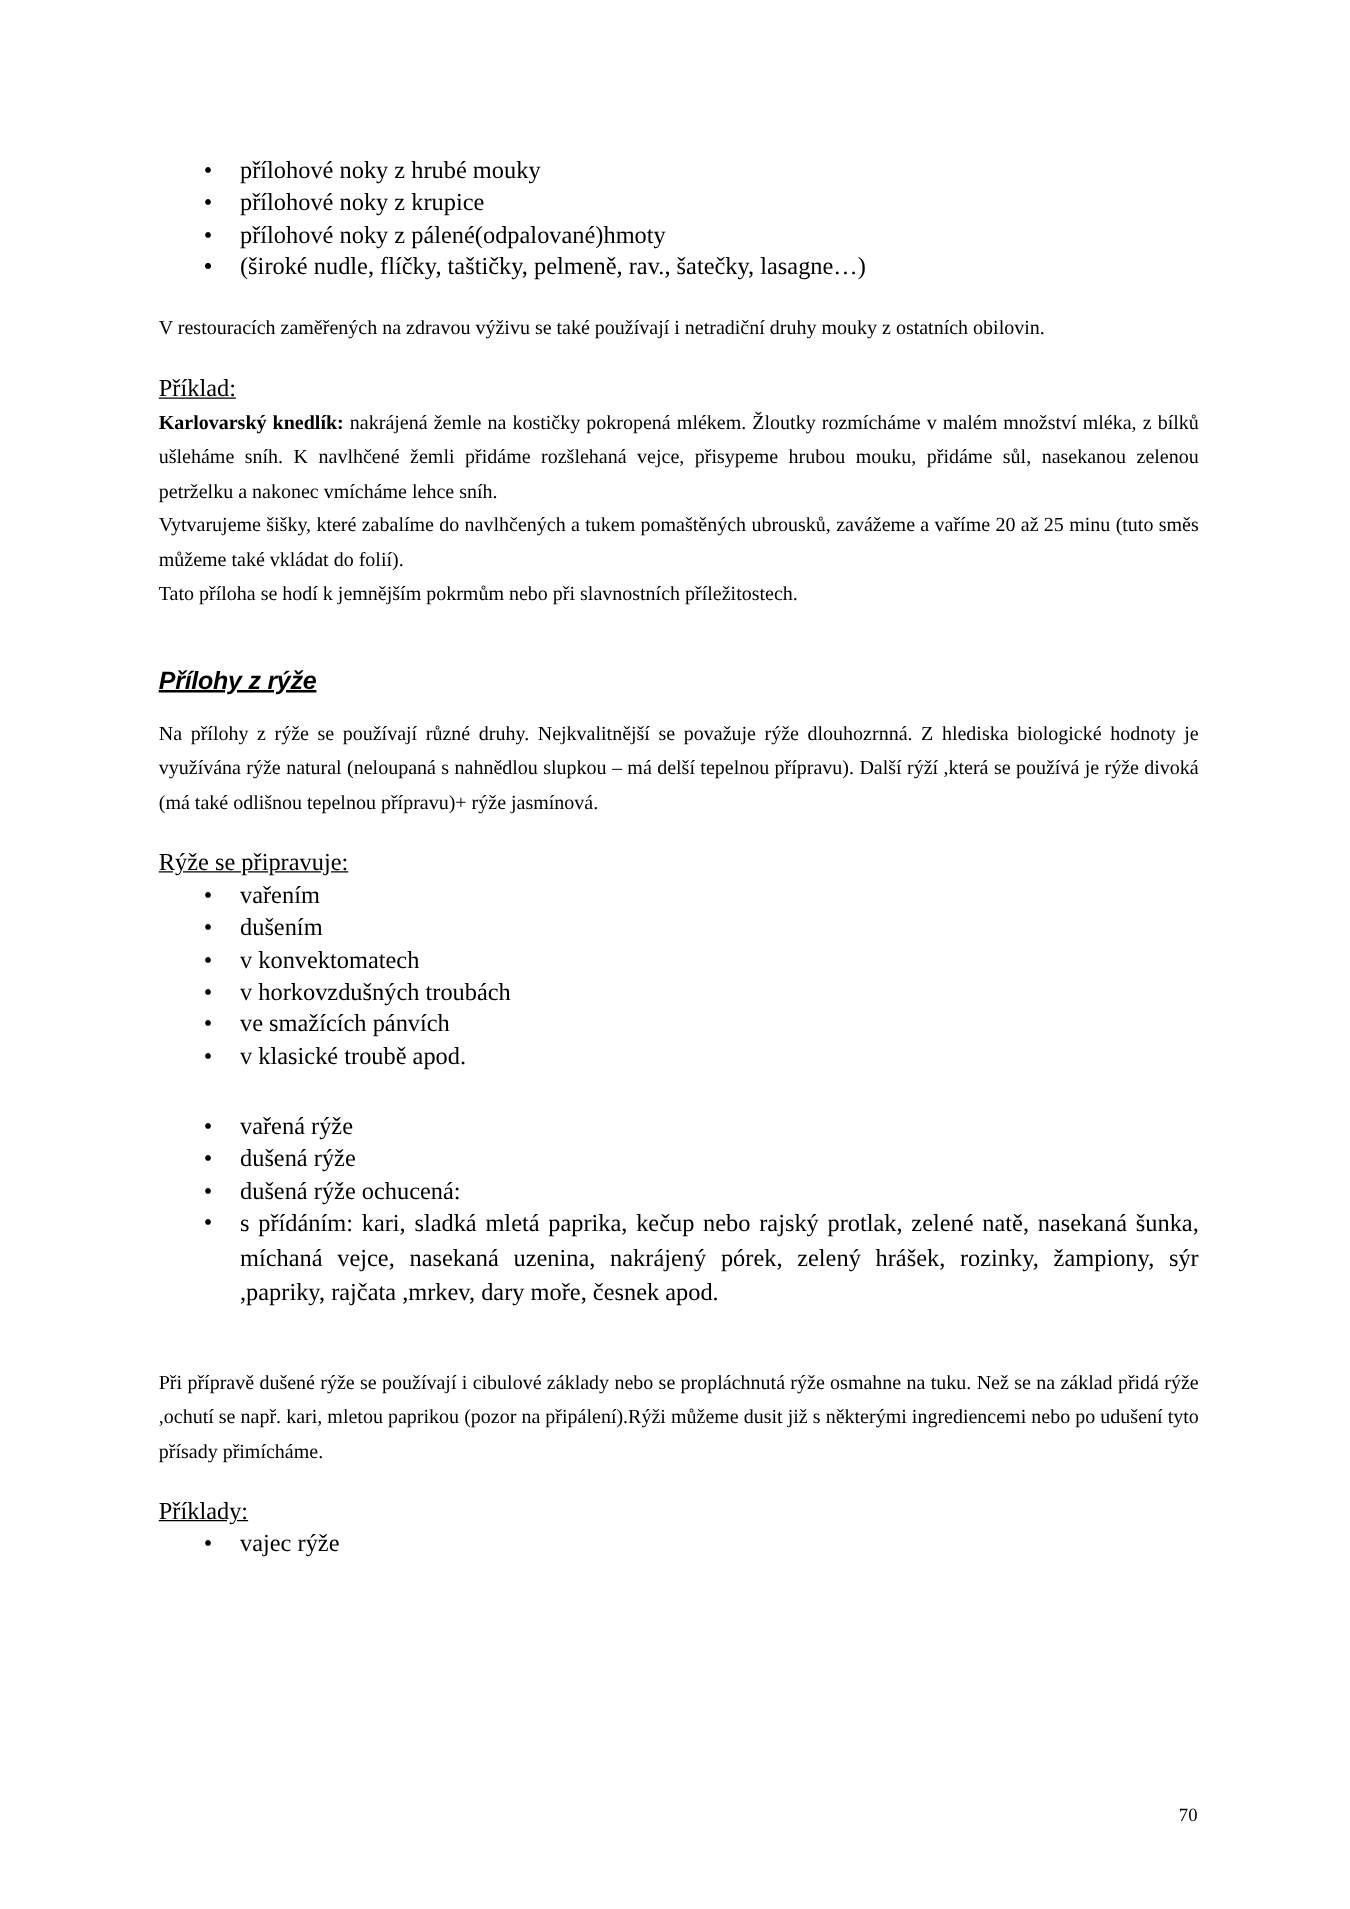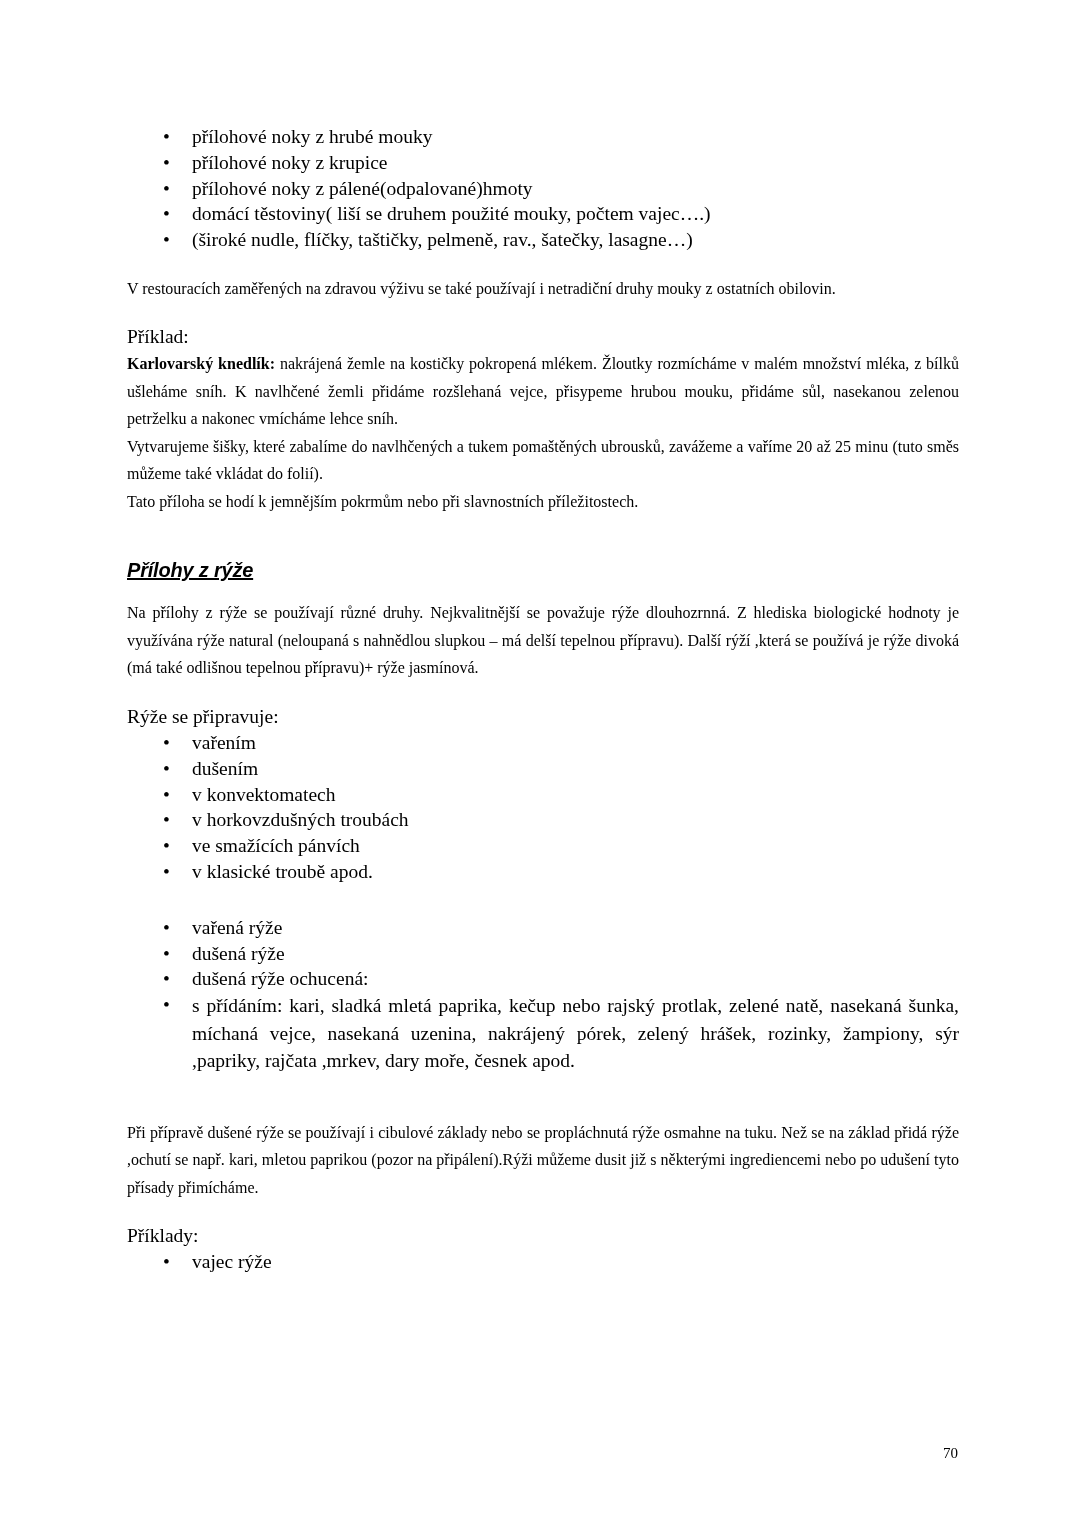--- a/index.html
+++ b/index.html
@@ -54,20 +54,21 @@
     left: 36px;
     top: 0;
     font-size: 19.5px;
     line-height: 25.8px;
   }
   .bullets li.justified {
     text-align: justify;
     line-height: 27.5px;
   }
   .underline {
+    text-decoration: underline;
     text-align: right;
   }
   .bold {
     font-weight: bold;
   }
   .section-heading {
     font-family: "Liberation Sans", "DejaVu Sans", sans-serif;
     font-weight: bold;
     font-style: italic;
     text-decoration: underline;
@@ -106,21 +107,20 @@
       <li>
         <span class="bullet-dot">•</span>
         <span>přílohové noky z krupice</span>
       </li>
       <li>
         <span class="bullet-dot">•</span>
         <span>přílohové noky z pálené(odpalované)hmoty</span>
       </li>
       <li>
         <span class="bullet-dot">•</span>
-        <span>domácí těstoviny( liší se druhem použité mouky, počtem vajec….)</span>
       </li>
       <li>
         <span class="bullet-dot">•</span>
         <span>(široké nudle, flíčky, taštičky, pelmeně, rav., šatečky, lasagne…)</span>
       </li>
     </ul>
 
     <div class="spacer-md"></div>
 
     <p class="para">V restouracích zaměřených na zdravou výživu se také používají i netradiční druhy mouky z ostatních obilovin.</p>

